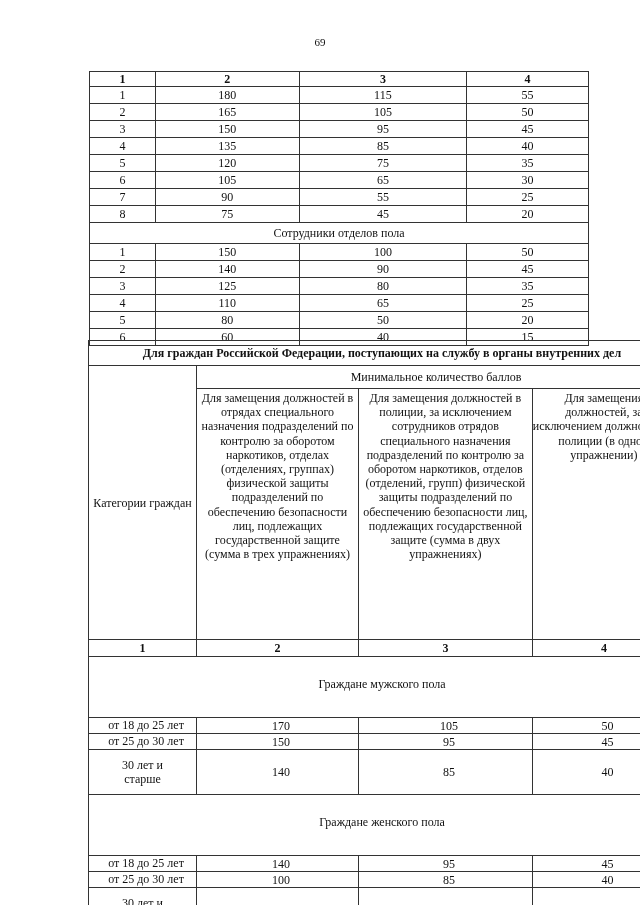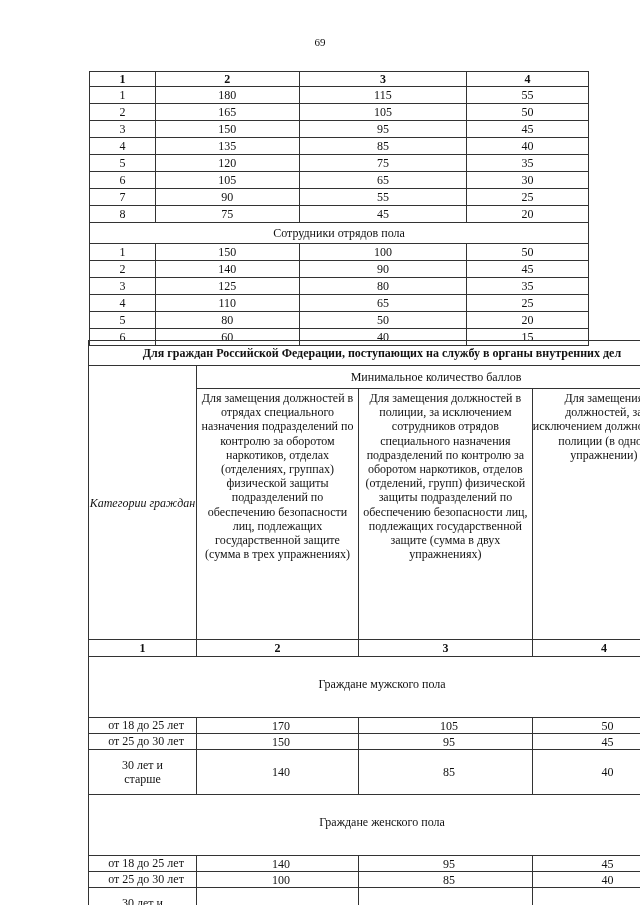--- a/index.html
+++ b/index.html
@@ -9,21 +9,21 @@
   table { border-collapse: collapse; position: absolute; font-size: 12px; }
   td, th { border: 1px solid #333; text-align: center; padding: 0; font-weight: normal; line-height: 14px; }
   #t1 { left: 89px; top: 71px; width: 500px; }
   #t1 td { height: 16px; }
   #t1 .hdr td { font-weight: bold; height: 14px; }
   #t1 .sec td { height: 20px; }
   #t2 { left: 88px; top: 340px; width: 588px; }
   #t2 .title td { font-weight: bold; height: 24px; font-size: 12px; }
   #t2 .sub td.min { height: 22px; }
   #t2 .desc td { vertical-align: top; padding-top: 2px; height: 248px; line-height: 14.2px; margin-top: 12px; }
-  #t2 .cat { vertical-align: middle; font-style: italic; }
+  #t2 .cat { vertical-align: middle; }
   #t2 .colnum td { font-weight: bold; height: 16px; }
   #t2 .secrow td { height: 40px; vertical-align: top; padding-top: 20px; }
   #t2 .row td { height: 15px; line-height: 13px; padding-left: 7px; }
   #t2 .row td.v { vertical-align: bottom; }
   #t2 .row3 td { height: 44px; line-height: 14px; }
 </style>
 </head>
 <body>
 
 <div class="page-num">69</div>
@@ -84,21 +84,21 @@
         <td>55</td>
         <td>25</td>
       </tr>
       <tr>
         <td>8</td>
         <td>75</td>
         <td>45</td>
         <td>20</td>
       </tr>
       <tr class="sec">
-        <td colspan="4">Сотрудники отрядов пола</td>
+        <td colspan="4">Сотрудники отделов пола</td>
       </tr>
       <tr>
         <td>1</td>
         <td>150</td>
         <td>100</td>
         <td>50</td>
       </tr>
       <tr>
         <td>2</td>
         <td>140</td>

